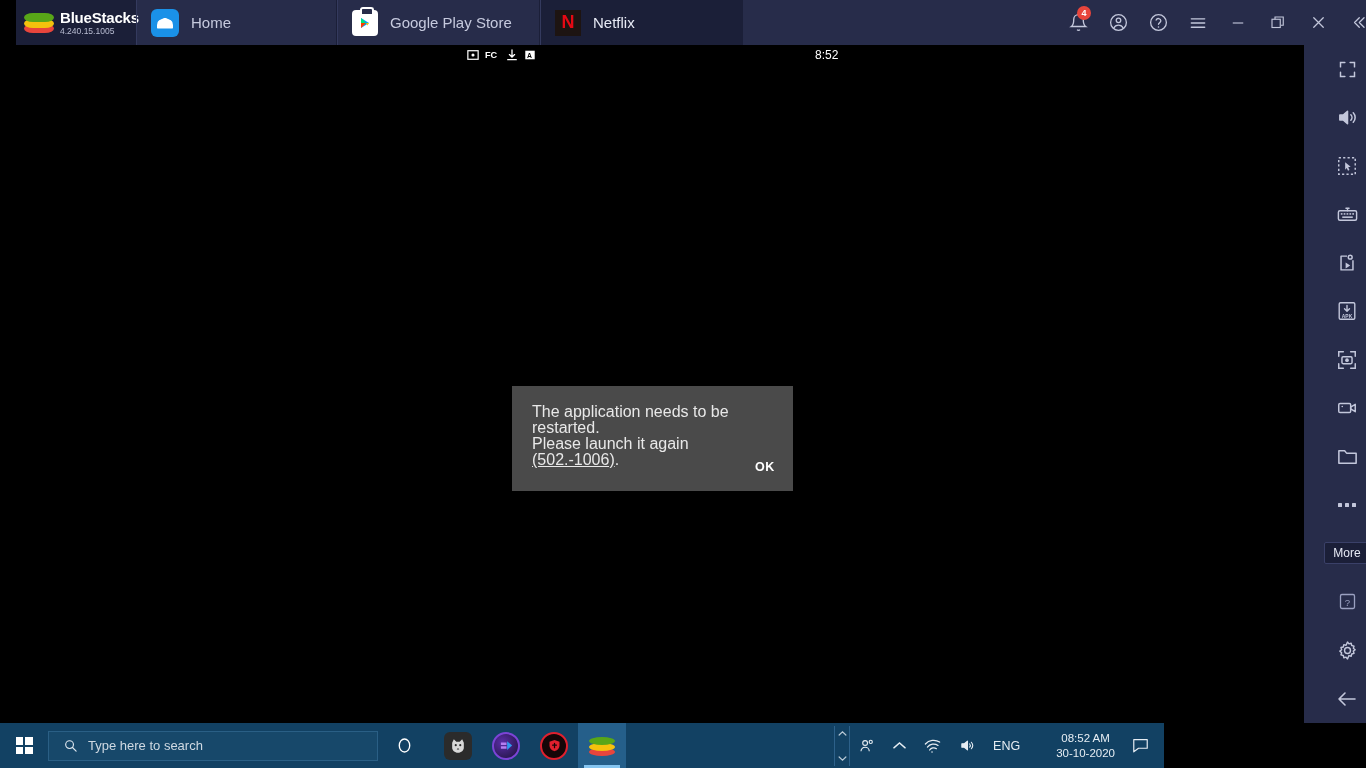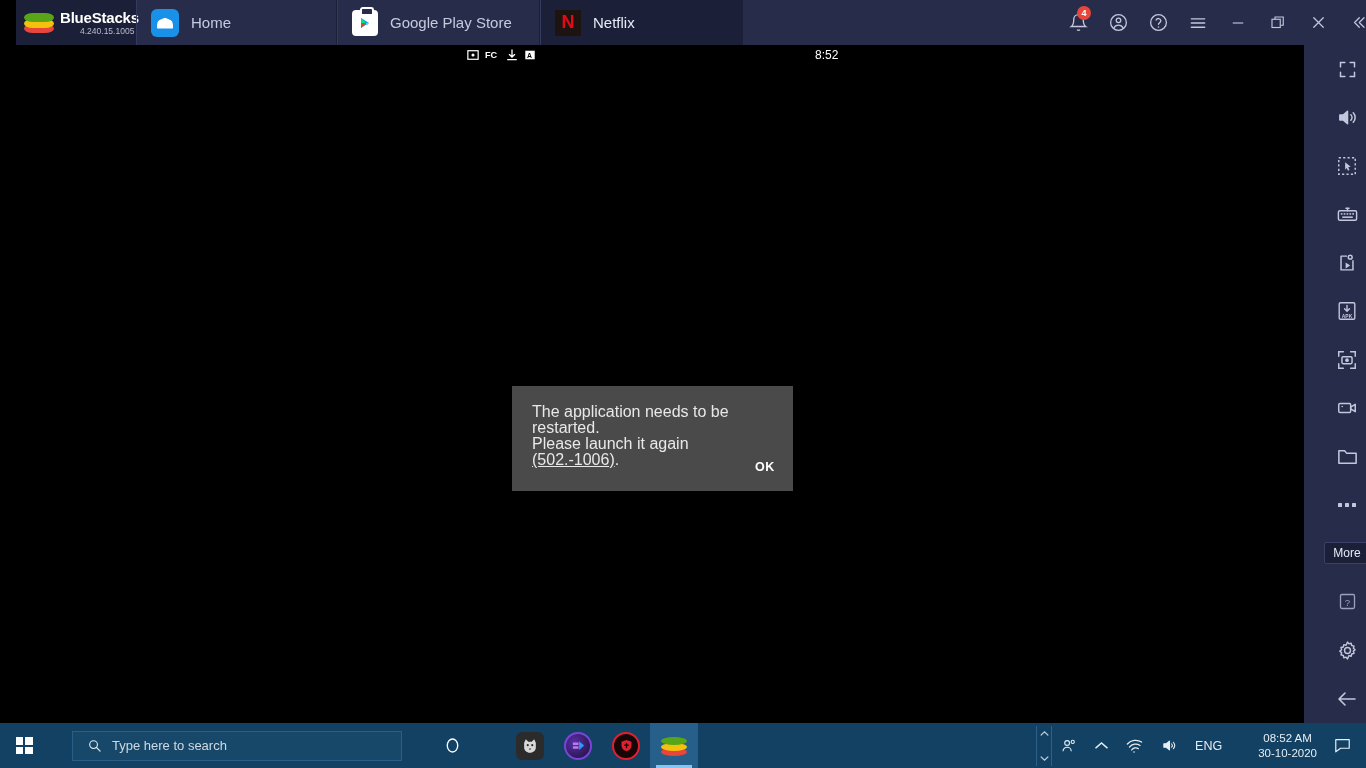--- a/index.html
+++ b/index.html
@@ -22,21 +22,21 @@
     width:120px; height:45px; background:#1b1f38;
     display:flex; align-items:center; gap:6px; padding-left:8px;
   }
   .bs-logo { width:30px; height:26px; position:relative; flex:none; }
   .bs-logo .lay { position:absolute; left:0; width:30px; height:9px; border-radius:3px/4px; }
   .bs-logo .l1 { top:14px; background:#e8453c; transform:skewX(-0deg); border-radius:14px/7px;}
   .bs-logo .l2 { top:9px;  background:#f4c20d; border-radius:14px/7px;}
   .bs-logo .l3 { top:3px;  background:#58a618; border-radius:14px/7px;}
   .bs-text { display:flex; flex-direction:column; justify-content:center; line-height:1; }
   .bs-name { font-size:15px; font-weight:bold; color:#ffffff; letter-spacing:-0.2px; }
-  .bs-ver  { font-size:8.5px; color:#b9bdd2; margin-top:2px;margin-left:20px; }
+  .bs-ver  { font-size:8.5px; color:#b9bdd2; margin-top:2px; }
 
   .tabs { display:flex; align-items:stretch; }
   .tab {
     display:flex; align-items:center; gap:12px;
     padding:0 22px 0 14px; height:45px;
     border-right:1px solid #1b1f38;
     border-left:1px solid #343a5e;
     color:#c6cade; font-size:15px; cursor:default;
   }
   .tab.active { background:#1b1f38; color:#e7eaf5; }
@@ -123,24 +123,24 @@
     width:62px; height:50px; display:flex; align-items:center; justify-content:center;
     color:#c3c7db; cursor:default;padding-left:24px;
   }
   .sb-more-label {
     background:#1b1f38; color:#e7eaf5; font-size:12px;
     padding:3px 8px; border-radius:2px; border:1px solid #3a4068;
   }
 
   
   .taskbar {
-    position:absolute; left:0; bottom:0; width:1366px; height:45px;
+    position:absolute; left:0; bottom:0; width:1164px; height:45px;
     background:#14425f;
     background:#124163;
-    display:flex; align-items:center;gap:24px;
+    display:flex; align-items:center;
   }
   .tb-start {
     width:48px; height:45px; display:flex; align-items:center; justify-content:center;
     cursor:default;
   }
   .win-logo { width:17px; height:17px; display:grid; grid-template-columns:1fr 1fr; grid-template-rows:1fr 1fr; gap:2px; }
   .win-logo i { background:#ffffff; display:block; }
   .tb-search {
     width:330px; height:30px; background:#ffffff1a; background:#1c4c6e;
     background:linear-gradient(#17486a,#17486a);

